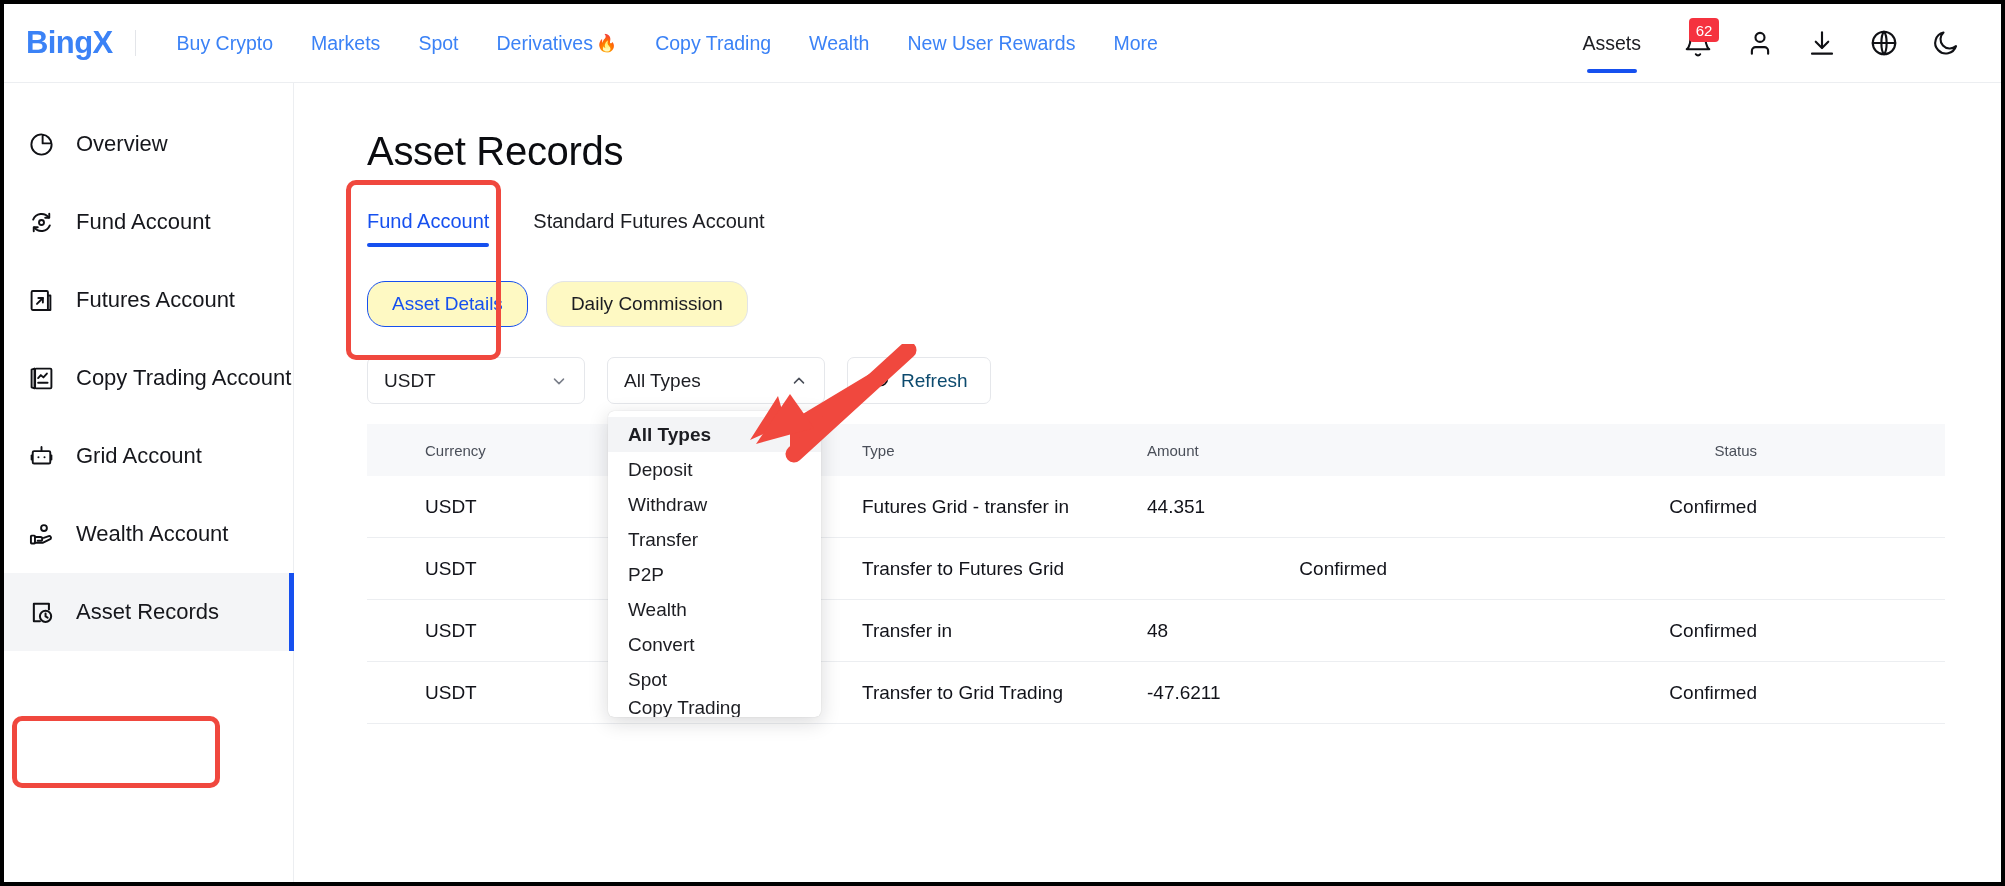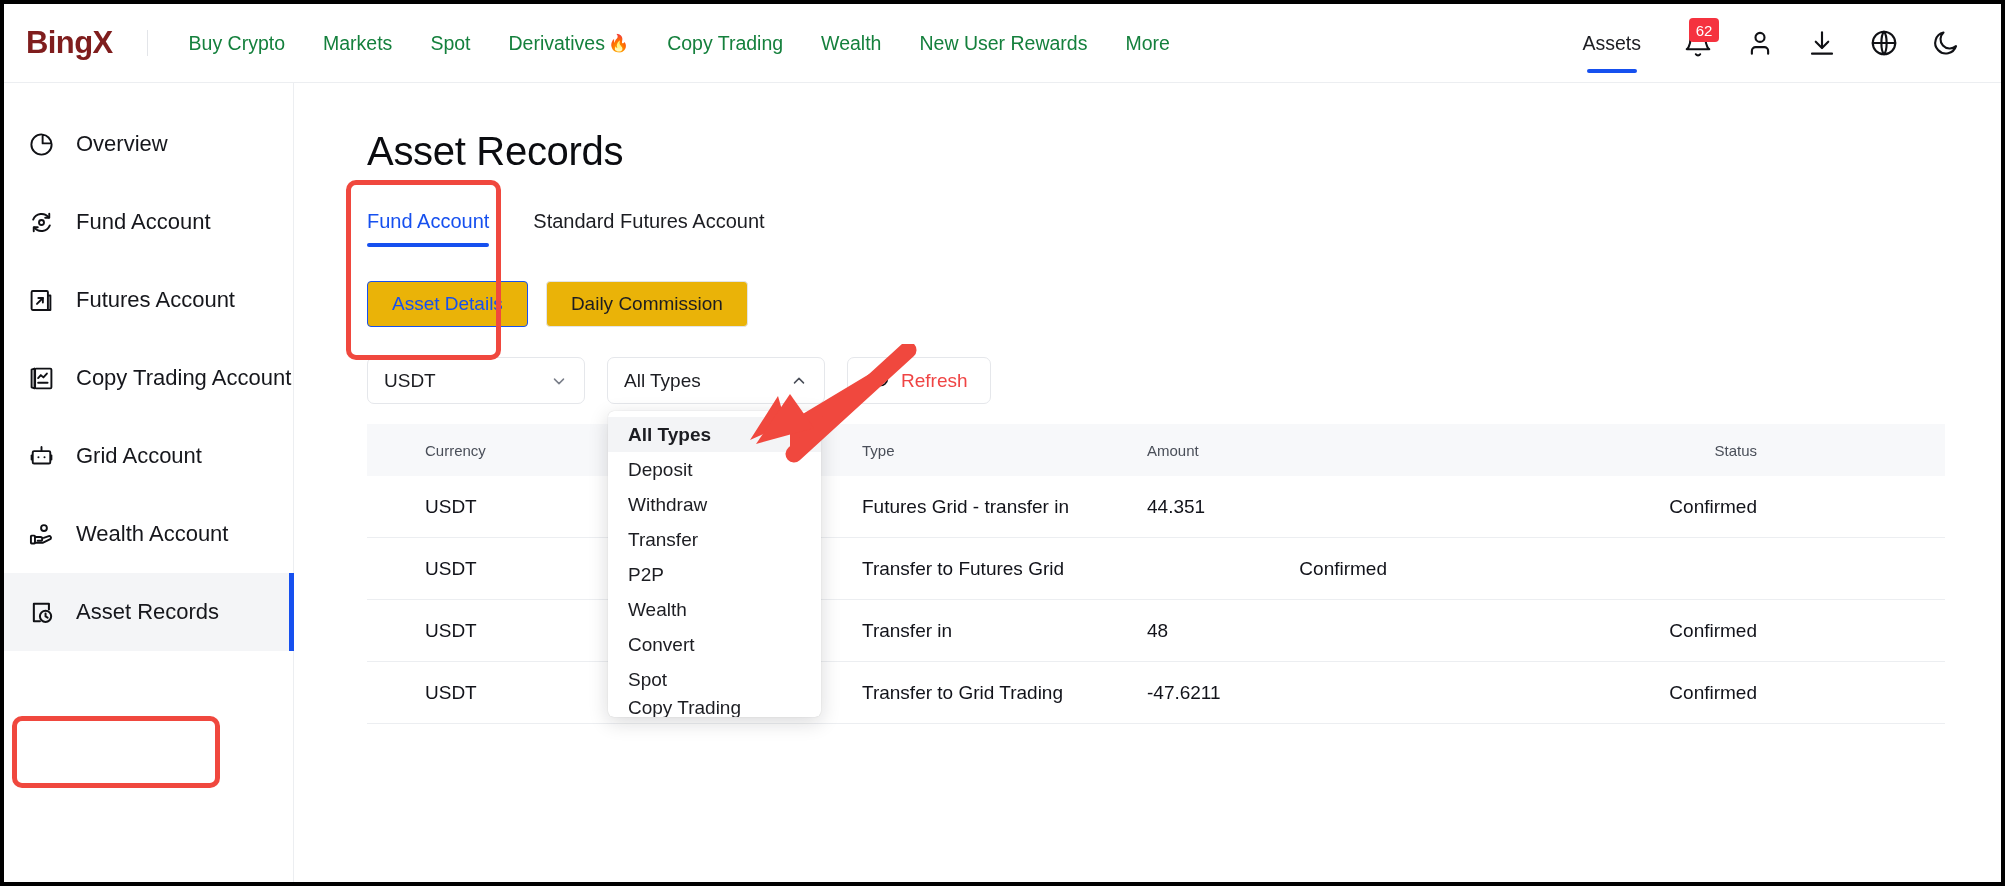--- a/index.html
+++ b/index.html
@@ -19,28 +19,28 @@
 
   
   .topnav {
     position: absolute; top: 0; left: 0;
     width: 1997px; height: 79px;
     background: #fff;
     border-bottom: 1px solid #eceef1;
     display: flex; align-items: center;
   }
   .brand {
-    margin-left: 22px; margin-right: 20px;
+    margin-left: 22px; margin-right: 8px;
     font-size: 31px; font-weight: 700; letter-spacing: -0.6px;
-    color: #7f1d1d;
+    color: #3b82f6;
   }
   .brand-sep { width: 1px; height: 26px; background: #e3e5e9; margin: 0 22px 0 14px; }
   .nav-links { display: flex; align-items: center; gap: 0px; }
   .nav-link {
-    font-size: 19.5px; color: #15803d; padding: 0 19px;
+    font-size: 19.5px; color: #3b82f6; padding: 0 19px;
     white-space: nowrap; cursor: pointer;
     display: flex; align-items: center; gap: 3px;
   }
   .flame { font-size: 17px; line-height: 1; }
   .nav-right {
     margin-left: auto; display: flex; align-items: center;
     gap: 12px; padding-right: 30px;
   }
   .assets-item {
     position: relative; font-size: 19.5px; color: #1c1d22;
@@ -109,42 +109,42 @@
   }
   .tab + .tab { margin-left: 44px; }
   .tab.active { color: #1650ef; }
   .tab .tab-underline {
     position: absolute; left: 0; bottom: 0;
     width: 100%; height: 4px; background: #1650ef; border-radius: 2px;
   }
 
   .seg-row { display: flex; align-items: center; gap: 18px; margin-top: 34px; }
   .seg-btn {
-    height: 46px; padding: 0 24px; border-radius: 4px;
-    border: 1px solid #e2e4e8; background: #eab308;
+    height: 46px; padding: 0 24px; border-radius: 18px;
+    border: 1px solid #e2e4e8; background: #fef9c3;
     font-size: 19px; color: #1c1d22; cursor: pointer;
     display: flex; align-items: center; justify-content: center;
     white-space: nowrap;
   }
   .seg-btn.active { border-color: #1650ef; color: #1650ef; }
 
   .filter-row { display: flex; align-items: center; gap: 22px; margin-top: 30px; }
   .select {
     position: relative;
     width: 218px; height: 47px; border-radius: 7px;
     border: 1px solid #e5e7eb; background: #fff;
     display: flex; align-items: center; padding: 0 16px;
     font-size: 19px; color: #1c1d22; cursor: pointer;
   }
   .select .sel-val { flex: 1; }
   .select .chev { width: 18px; height: 18px; color: #6a6f7a; }
   .refresh-btn {
     height: 47px; padding: 0 22px; border-radius: 7px;
     border: 1px solid #e5e7eb; background: #fff;
-    font-size: 19px; color: #ef4444; cursor: pointer;
+    font-size: 19px; color: #0c4a6e; cursor: pointer;
     display: flex; align-items: center; gap: 10px;
   }
 
   
   .dropdown {
     position: absolute; left: 0; top: 53px;
     width: 213px;
     background: #fff; border-radius: 6px;
     box-shadow: 0 5px 20px rgba(18,20,26,0.16), 0 0 1px rgba(18,20,26,0.2);
     padding: 6px 0 0 0; z-index: 40;

